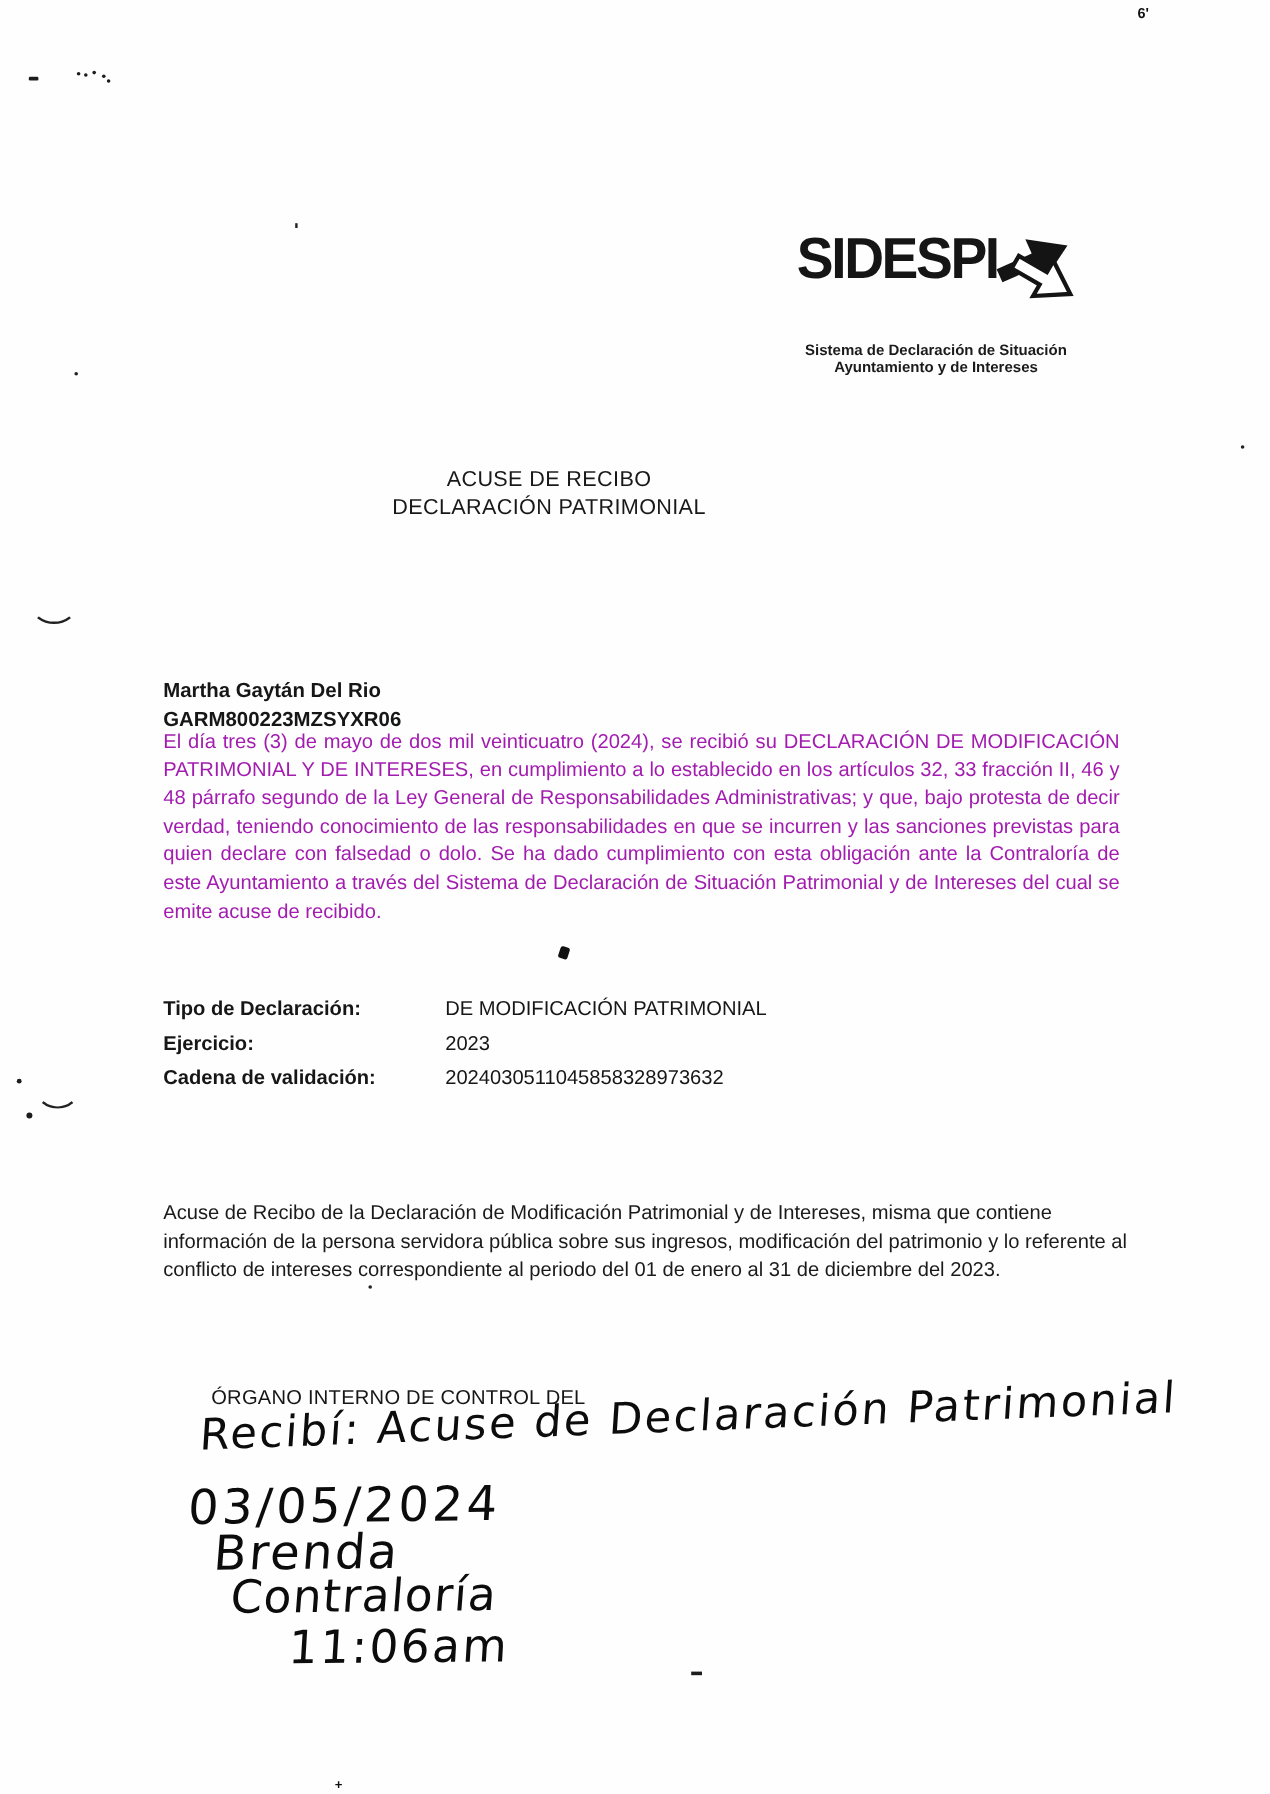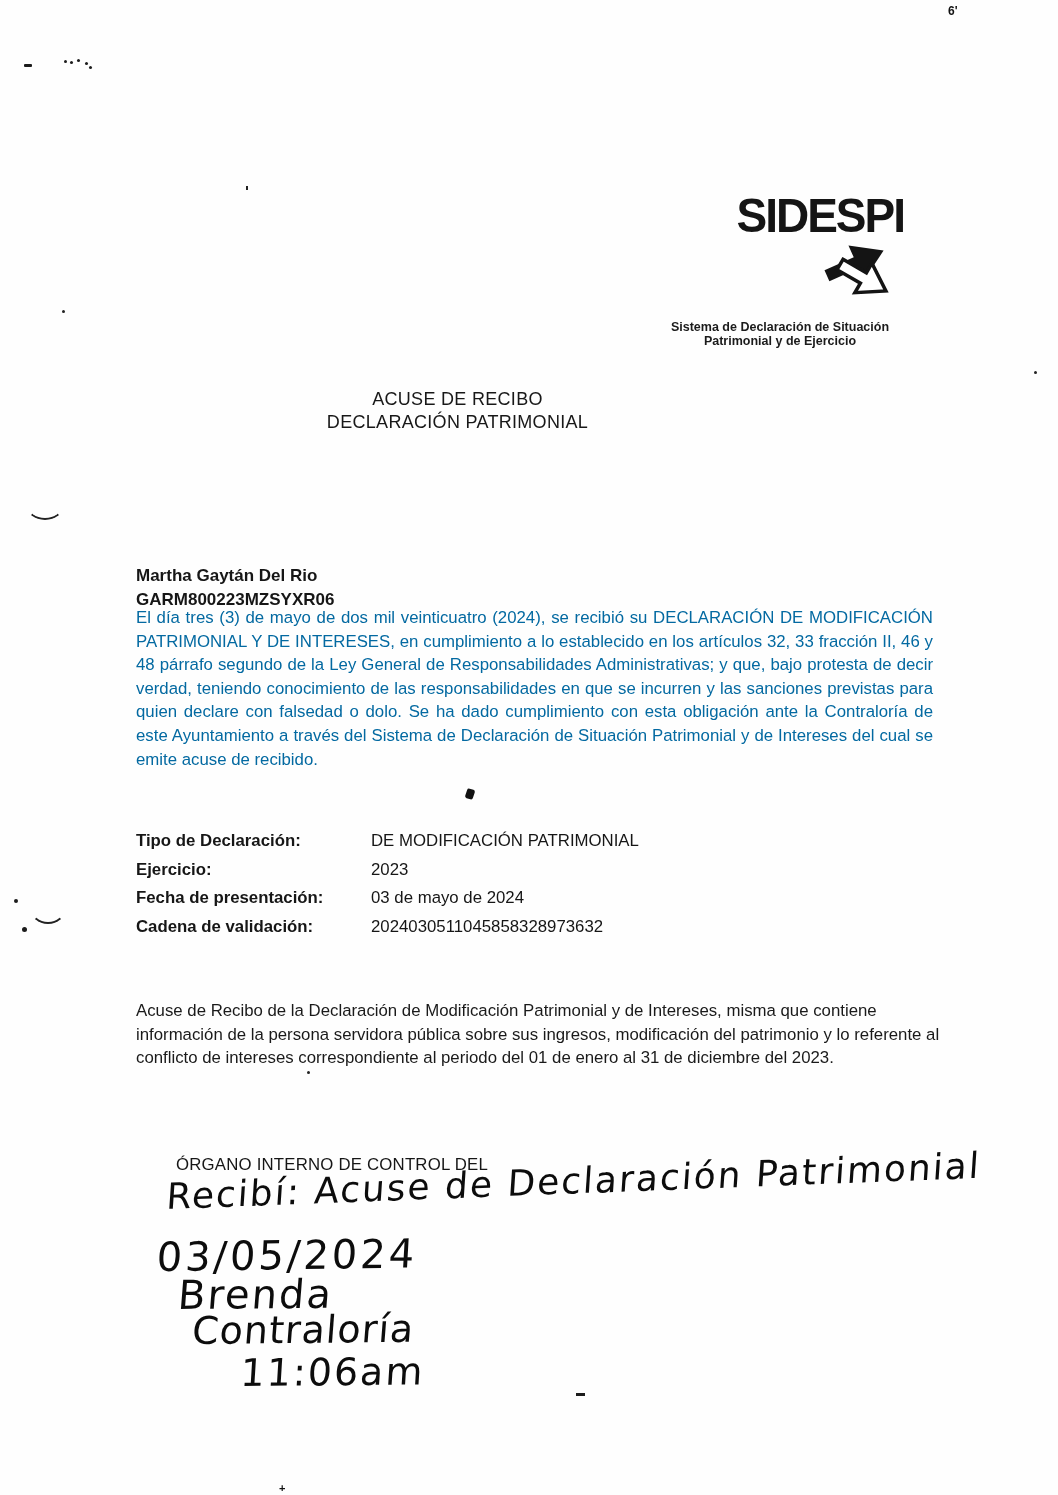--- a/index.html
+++ b/index.html
@@ -5,45 +5,45 @@
   * { margin:0; padding:0; box-sizing:border-box; }
   html,body { background:#ffffff; }
   body { font-family:"Liberation Sans", sans-serif; }
   .page {
     position:relative; width:1058px; height:1495px;
     background:#fefefe; color:#161616; overflow:hidden;
   }
 
   
   .logo { position:absolute; left:664px; top:192px; width:240px; }
-  .logo-row { display:flex; align-items:flex-end;flex-direction:column; }
+  .logo-row { display:flex; align-items:flex-start; }
   .logo-text {
     font-size:46px; font-weight:bold; letter-spacing:-2px;
     color:#151515; line-height:1; transform:scaleY(1.05);
   }
   .logo-arrow { margin-left:-4px; margin-top:-14px; }
   .logo-tagline {
-    margin-top:8px; width:232px; text-align:center;
+    margin-top:18px; width:232px; text-align:center;
     font-size:12.5px; font-weight:bold; line-height:14px; color:#1b1b1b;
   }
 
   
   .doc-title {
     position:absolute; left:0; top:388px; width:915px;
     text-align:center; font-size:18px; line-height:23px; color:#181818;
     letter-spacing:0.3px;
   }
 
   
   .recipient { position:absolute; left:136px; top:564px; font-weight:bold; font-size:17px; line-height:24px; }
 
   
   .para1 {
     position:absolute; left:136px; top:606px; width:797px;
-    font-size:16.8px; line-height:23.6px; text-align:justify; color:#0369a1;
+    font-size:16.8px; line-height:23.6px; text-align:justify; color:#a21caf;
   }
   .para2 {
     position:absolute; left:136px; top:999px; width:806px;
     font-size:16.8px; line-height:23.6px; text-align:left; color:#1a1a1a;
   }
 
   
   .details { position:absolute; left:136px; top:831px; font-size:16.8px; }
   .details .row { display:flex; height:28.6px; align-items:flex-start;gap:30px; }
   .details .lbl { width:205px; font-weight:bold; white-space:nowrap; }
@@ -101,21 +101,21 @@
             <path d="M2 32 h32 v-13 l30 19 -30 19 v-13 H2 z" fill="#141414"></path>
           </g>
           <g transform="rotate(30 46 52) translate(14 22)">
             <path d="M2 28 h27 v-11 l26 17 -26 17 v-11 H2 z" fill="#ffffff" stroke="#141414" stroke-width="3.5"></path>
           </g>
         </svg>
       </span>
     </div>
     <div class="logo-tagline">
       <div>Sistema de Declaración de Situación</div>
-      <div>Patrimonial y de Ejercicio</div>
+      <div>Ayuntamiento y de Intereses</div>
     </div>
   </div>
 
   <div class="doc-title">
     <div>ACUSE DE RECIBO</div>
     <div>DECLARACIÓN PATRIMONIAL</div>
   </div>
 
   <div class="recipient">
     <div>Martha Gaytán Del Rio</div>
@@ -125,24 +125,20 @@
   <p class="para1">El día tres (3) de mayo de dos mil veinticuatro (2024), se recibió su DECLARACIÓN DE MODIFICACIÓN PATRIMONIAL Y DE INTERESES, en cumplimiento a lo establecido en los artículos 32, 33 fracción II, 46 y 48 párrafo segundo de la Ley General de Responsabilidades Administrativas; y que, bajo protesta de decir verdad, teniendo conocimiento de las responsabilidades en que se incurren y las sanciones previstas para quien declare con falsedad o dolo. Se ha dado cumplimiento con esta obligación ante la Contraloría de este Ayuntamiento a través del Sistema de Declaración de Situación Patrimonial y de Intereses del cual se emite acuse de recibido.</p>
 
   <div class="details">
     <div class="row">
       <span class="lbl">Tipo de Declaración:</span>
       <span class="val">DE MODIFICACIÓN PATRIMONIAL</span>
     </div>
     <div class="row">
       <span class="lbl">Ejercicio:</span>
       <span class="val">2023</span>
-    </div>
-    <div class="row">
-      <span class="lbl">Fecha de presentación:</span>
-      <span class="val">03 de mayo de 2024</span>
     </div>
     <div class="row">
       <span class="lbl">Cadena de validación:</span>
       <span class="val">2024030511045858328973632</span>
     </div>
   </div>
 
   <p class="para2">Acuse de Recibo de la Declaración de Modificación Patrimonial y de Intereses, misma que contiene información de la persona servidora pública sobre sus ingresos, modificación del patrimonio y lo referente al conflicto de intereses correspondiente al periodo del 01 de enero al 31 de diciembre del 2023.</p>
 
   <div class="org-label">ÓRGANO INTERNO DE CONTROL DEL</div>

